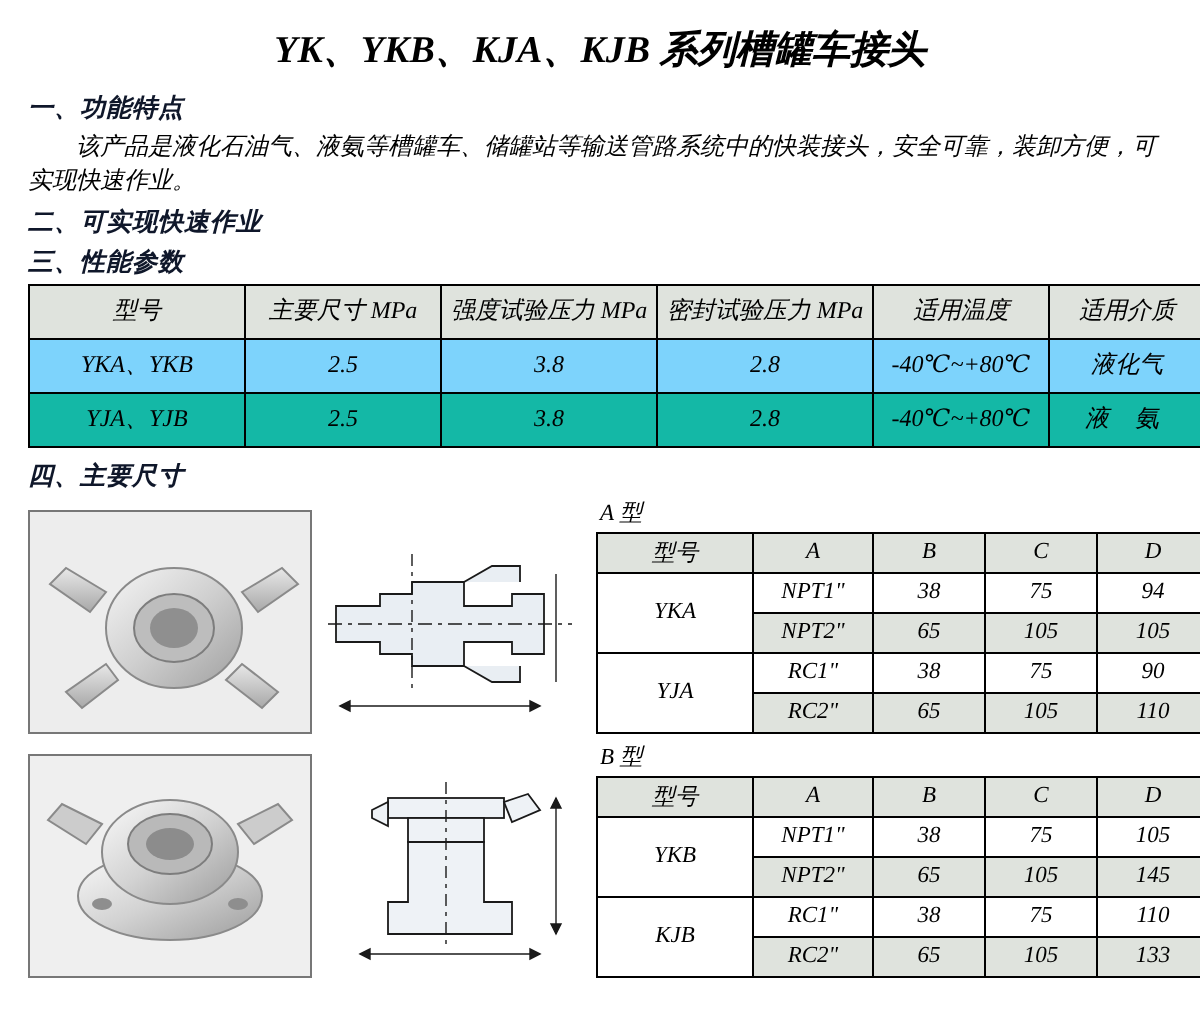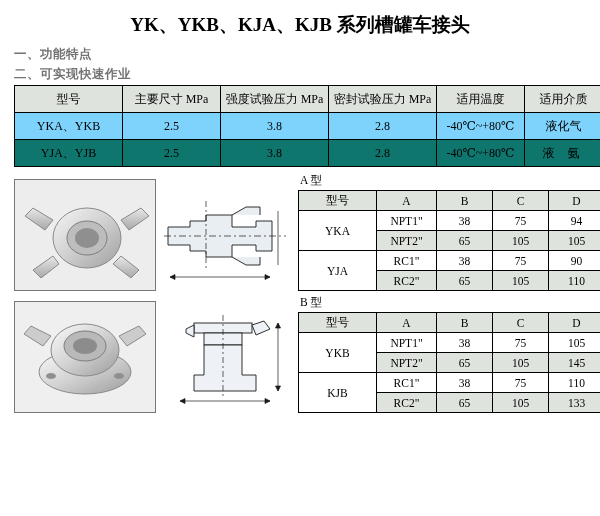--- a/index.html
+++ b/index.html
@@ -14,31 +14,32 @@
     color: #000000;
     overflow: hidden;
     position: relative;
   }
   .page {
     width: 600px;
     height: 364px;
     position: relative;
     box-sizing: border-box;
     padding: 8px 14px;
+    font-style: italic;
   }
   .title {
     text-align: center;
     font-size: 19px;
     font-weight: bold;
     letter-spacing: 0px;
     margin: 4px 0 8px 0;
     font-family: "Liberation Serif", "DejaVu Serif", serif;
   }
   .section-head {
-    color: #737373;
+    color: #0f172a;
     font-weight: bold;
     font-size: 12.5px;
     margin: 3px 0 2px 0;
     letter-spacing: 0.5px;
   }
   .para {
     font-size: 12px;
     line-height: 1.45;
     text-indent: 2em;
     margin: 0 0 1px 0;
@@ -66,21 +67,21 @@
     font-size: 12px;
     height: 24px;
     padding: 1px 2px;
     font-family: "Liberation Serif", "DejaVu Serif", serif;
   }
   table.perf th {
     background: #dfe3dd;
     font-weight: normal;
   }
   table.perf tr.alt td {
-    background: #0f766e;
+    background: #14b8a6;
   }
   table.perf td.white {
     background: #7dd3fc;
   }
   .sp { letter-spacing: 5px; }
 
   
   .dims {
     position: relative;
     margin-top: 2px;
@@ -141,23 +142,25 @@
   }
 </style>
 </head>
 <body>
 
 <div class="page">
 
   <div class="title">YK、YKB、KJA、KJB 系列槽罐车接头</div>
 
   <div class="section-head">一、功能特点</div>
+  <div class="para">该产品是液化石油气、液氨等槽罐车、储罐站等输送管路系统中的快装接头，安全可靠，装卸方便，可实现快速作业。</div>
 
   <div class="section-head">二、可实现快速作业</div>
 
+  <div class="section-head">三、性能参数</div>
 
   <table class="perf">
     <colgroup>
       <col style="width:108px">
         <col style="width:98px">
         <col style="width:108px">
       <col style="width:108px">
         <col style="width:88px">
         <col style="width:78px">
     </colgroup>
@@ -184,20 +187,21 @@
         <td>YJA、YJB</td>
         <td>2.5</td>
         <td>3.8</td>
         <td>2.8</td>
         <td>-40℃~+80℃</td>
         <td class="sp">液 氨</td>
       </tr>
     </tbody>
   </table>
 
+  <div class="section-head">四、主要尺寸</div>
 
   <div class="dims">
 
     <div class="row">
       <div class="photo">
         <svg width="140" height="110" viewBox="0 0 140 110">
           <defs>
             <linearGradient id="mgA" x1="0" y1="0" x2="1" y2="1">
               <stop offset="0%" stop-color="#f6f6f6"></stop>
               <stop offset="50%" stop-color="#cfcfcf"></stop>

